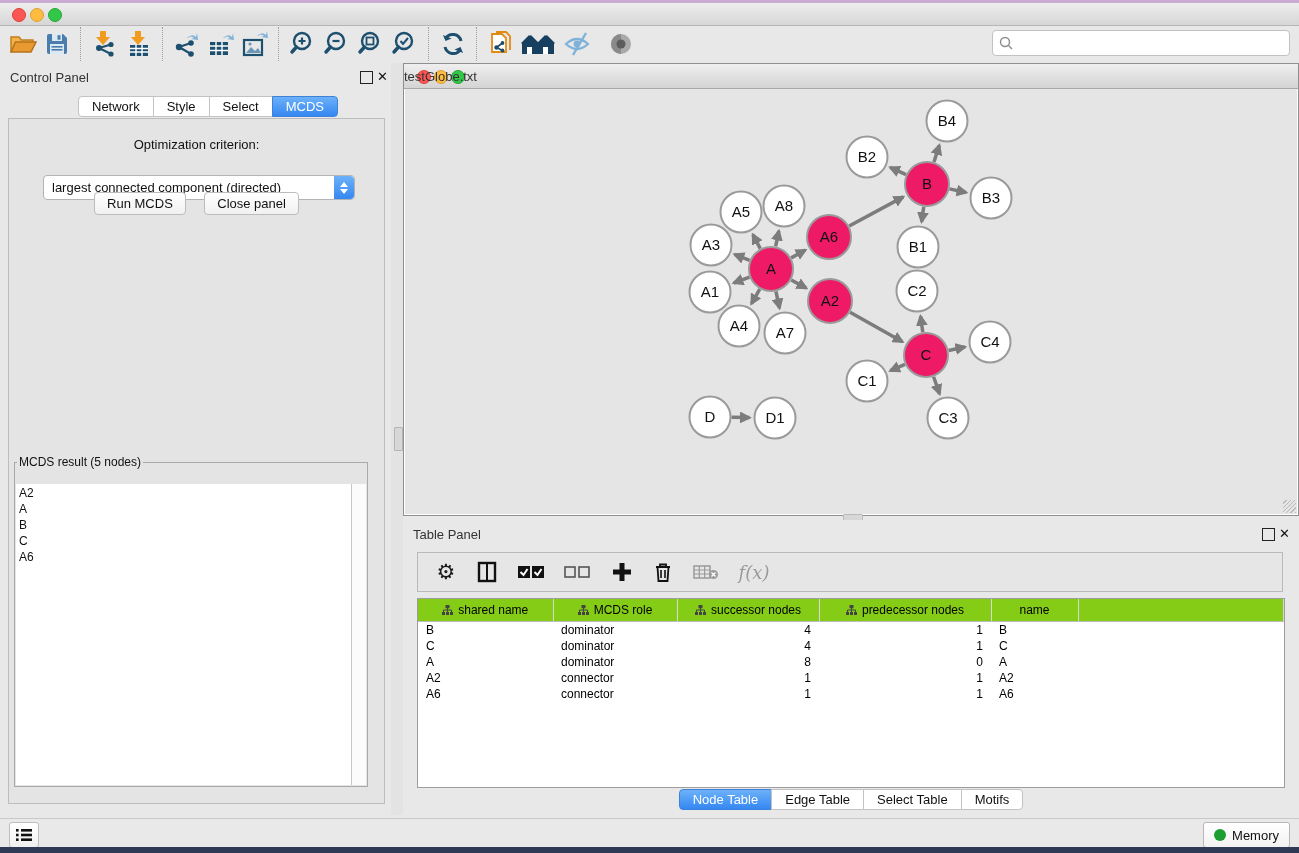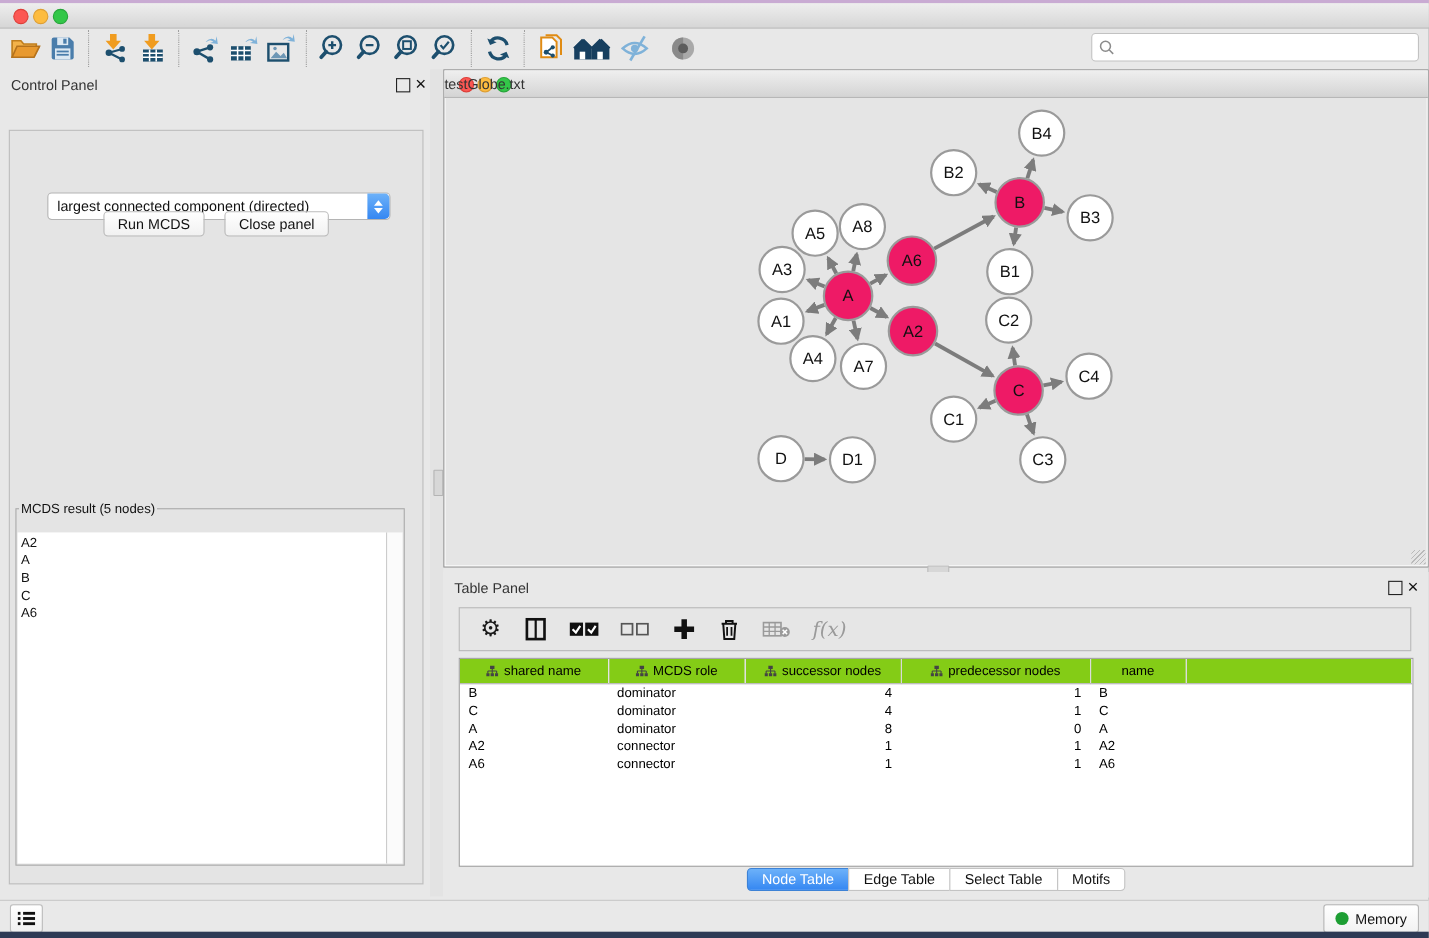--- a/index.html
+++ b/index.html
@@ -251,21 +251,28 @@
       <input type="text" placeholder="" style="">
     </span>
   </div>
 
   <div class="control-panel">
     <div class="panel-header">
       <span class="ph-title">Control Panel</span>
       <span class="ph-float"></span>
       <span class="ph-close">✕</span>
     </div>
+    <div class="cp-tabs">
+      <span class="seg-btn">Network</span>
+      <span class="seg-btn">Style</span>
+      <span class="seg-btn">Select</span>
+      <span class="seg-btn sel">MCDS</span>
+    </div>
     <div class="cp-body">
+      <div class="opt-label">Optimization criterion:</div>
       <div class="dropdown">
         <span class="dd-text">largest connected component (directed)</span>
         <span class="dd-stepper">
             <i class="up"></i>
             <i class="dn"></i>
           </span>
       </div>
       <div class="btn-row">
         <button class="std-btn">Run MCDS</button>
         <button class="std-btn">Close panel</button>

